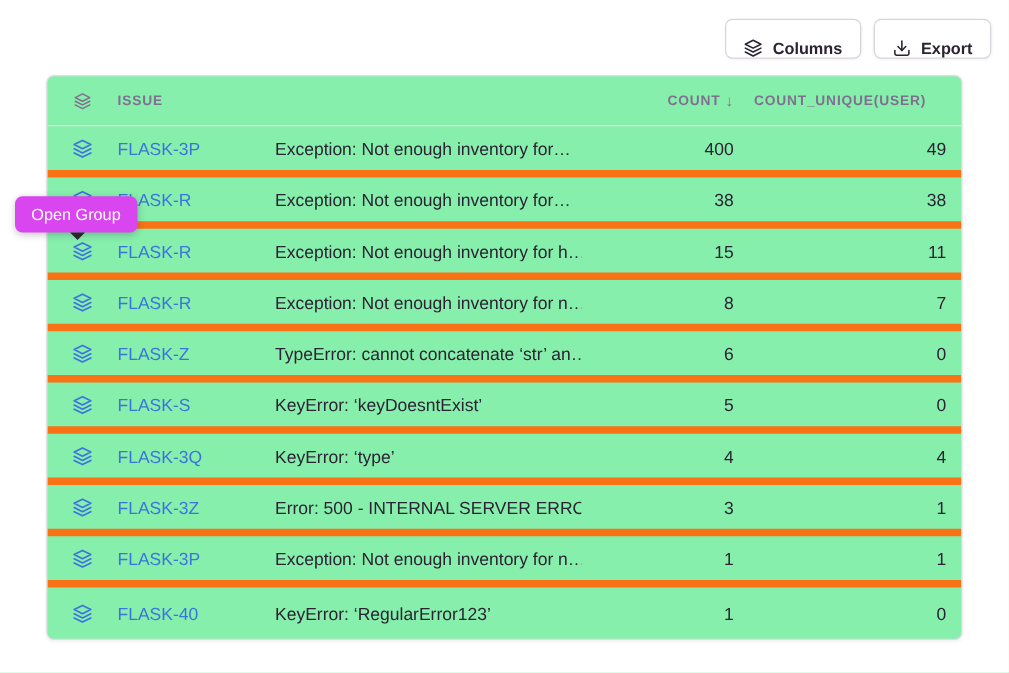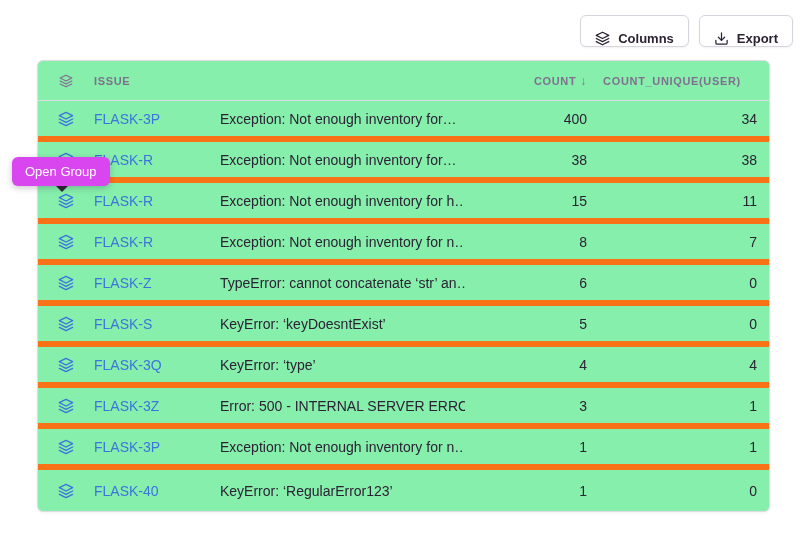--- a/index.html
+++ b/index.html
@@ -146,21 +146,21 @@
     <span class="icon-cell">
       <svg width="16" height="16" viewBox="0 0 24 24" fill="none" stroke="#3c74dd" stroke-width="2" stroke-linecap="round" stroke-linejoin="round">
         <polygon points="12 2 2 7 12 12 22 7 12 2"></polygon>
         <polyline points="2 12 12 17 22 12"></polyline>
         <polyline points="2 17 12 22 22 17"></polyline>
       </svg>
     </span>
     <a class="issue-link" href="#">FLASK-3P</a>
     <span class="title-cell">Exception: Not enough inventory for…</span>
     <span class="num-cell">400</span>
-    <span class="num-cell last">34</span>
+    <span class="num-cell last">49</span>
   </div>
 
   <div class="grid-row row">
     <span class="icon-cell">
       <svg width="16" height="16" viewBox="0 0 24 24" fill="none" stroke="#3c74dd" stroke-width="2" stroke-linecap="round" stroke-linejoin="round">
         <polygon points="12 2 2 7 12 12 22 7 12 2"></polygon>
         <polyline points="2 12 12 17 22 12"></polyline>
         <polyline points="2 17 12 22 22 17"></polyline>
       </svg>
     </span>

